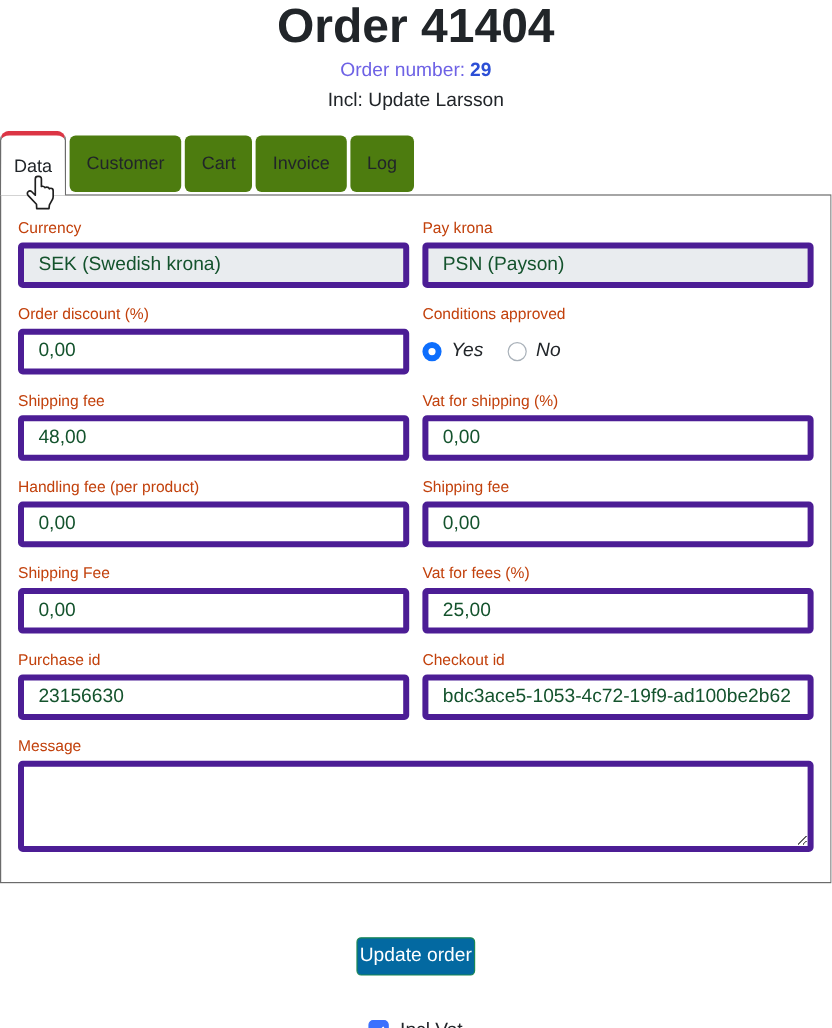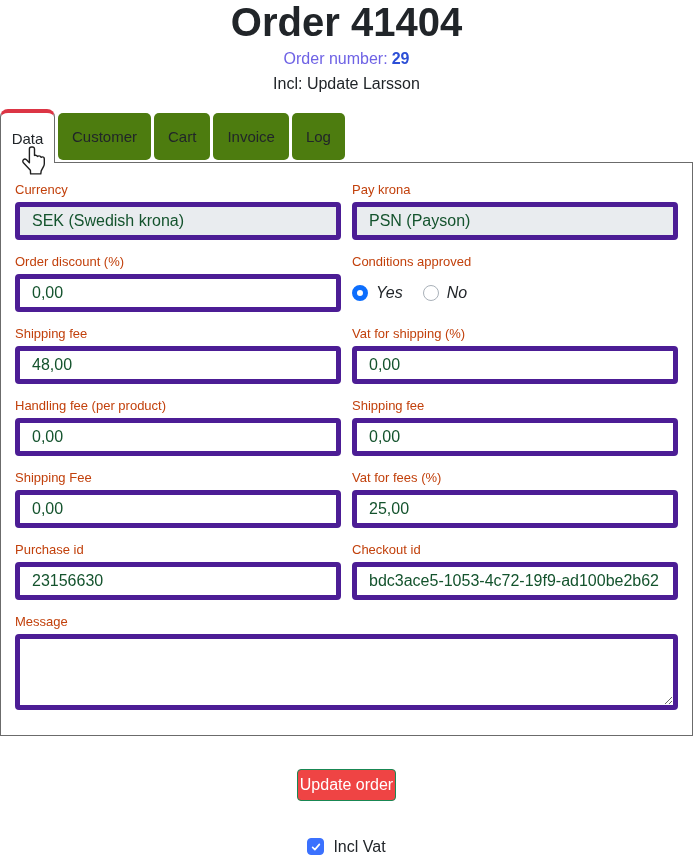--- a/index.html
+++ b/index.html
@@ -130,25 +130,26 @@
   }
   .radio.checked { border: 5px solid #0d6efd; }
   .radio-label { font-size: 16px; margin-left: 8px; }
 
   
   .actions { text-align: center; margin-top: 33px; }
   .update-btn {
     font-family: "Liberation Sans", sans-serif;
     font-size: 16px;
     color: #fff;
-    background: #ef4444;
+    background: #0369a1;
     border: 1px solid #198754;
     border-radius: 4px;
     padding: 6px 2px;
     cursor: pointer;
+    margin-top: 12px;
   }
   .inclvat {
     margin-top: 37px;
     display: flex;
     align-items: center;
     justify-content: center;
   }
   .checkbox {
     width: 17px; height: 17px;
     border-radius: 4px;

